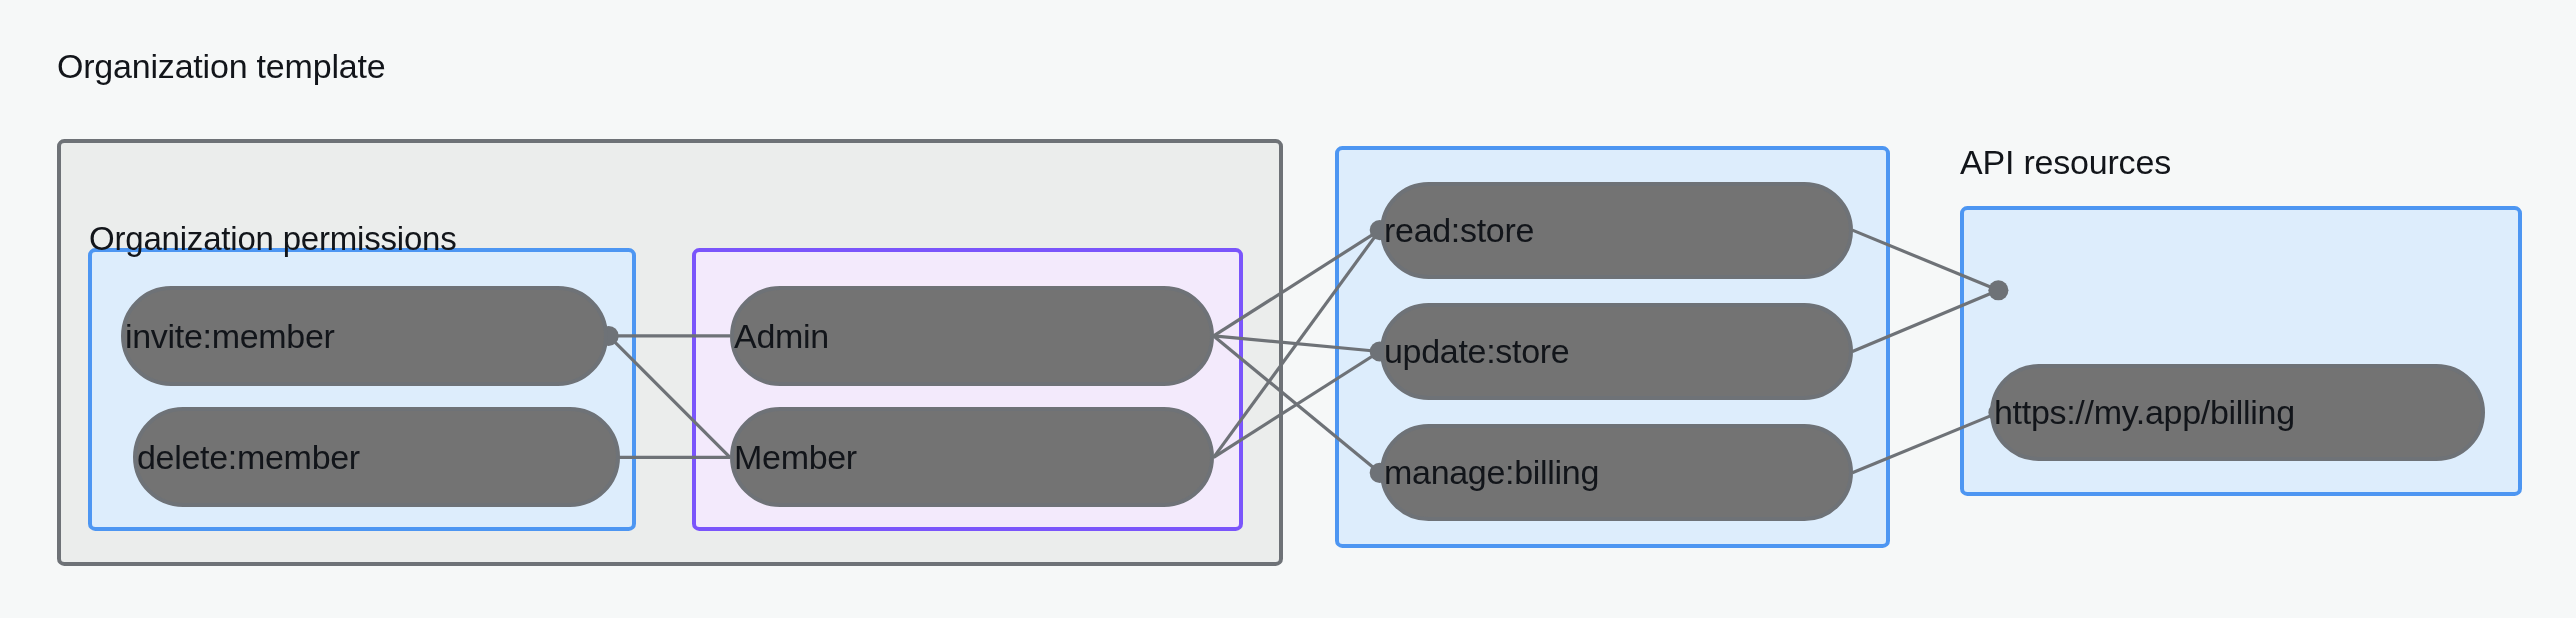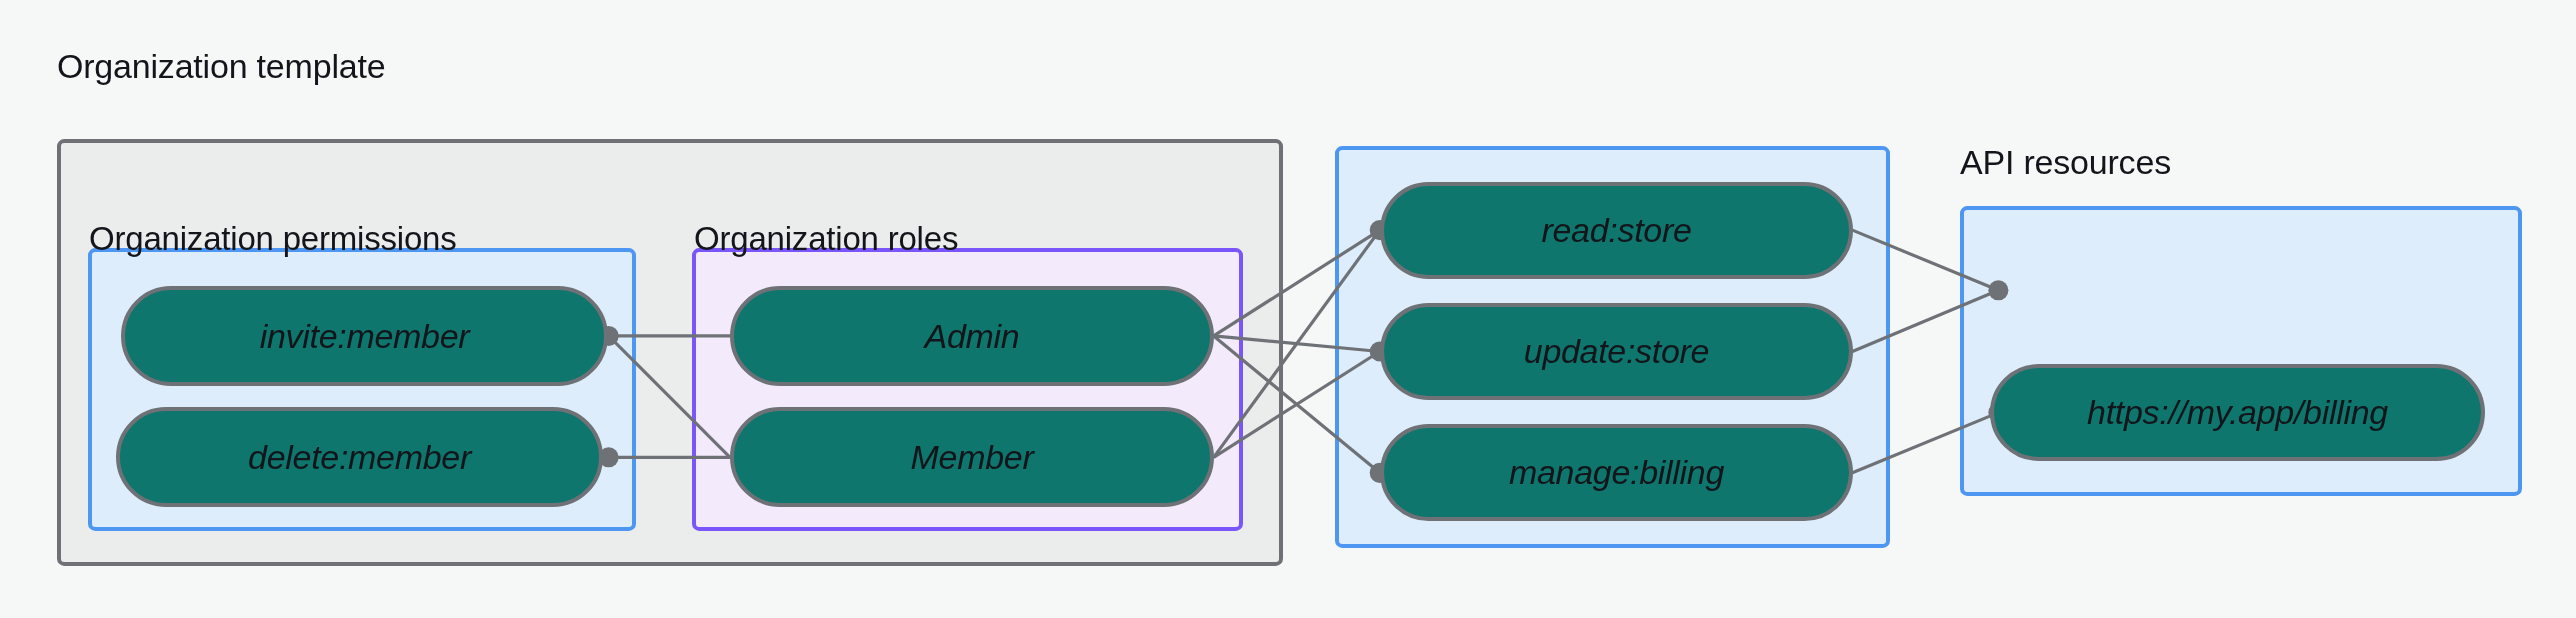--- a/index.html
+++ b/index.html
@@ -59,28 +59,26 @@
     background: #ddedfc;
     border: 4.6px solid #4d96f2;
   }
   .box-purple {
     background: #f3eafc;
     border: 4.6px solid #7a55fb;
   }
   .node {
     position: absolute;
     box-sizing: border-box;
-    background: #0f766e;
+    background: #737373;
     border: 4.6px solid #6e7277;
     border-radius: 55px;
     display: flex;
     align-items: center;
-    justify-content: center;
     z-index: 6;
-    font-style: italic;
   }
   .node-label {
     font-size: 34px;
     color: #12151a;
     letter-spacing: -0.3px;
     white-space: nowrap;
   }
 </style>
 </head>
 <body>
@@ -89,21 +87,20 @@
 
   <div class="group-title" style="left:57px; top:47px;">Organization template</div>
 
 
   <div class="group-title" style="left:1960px; top:96px;margin-top:47px;">API resources</div>
 
   <div class="container-box box-outer" style="left:57px; top:139px; width:1226px; height:427px;"></div>
 
   <div class="sub-title" style="left:89px; top:178px;">Organization permissions</div>
 
-  <div class="sub-title" style="left:694px; top:178px;">Organization roles</div>
 
   <div class="container-box box-blue" style="left:88px; top:248px; width:548px; height:283px;"></div>
 
   <div class="container-box box-purple" style="left:692px; top:248px; width:551px; height:283px;"></div>
 
   <div class="container-box box-blue" style="left:1335px; top:146px; width:555px; height:402px;"></div>
 
   <div class="container-box box-blue" style="left:1960px; top:206px; width:562px; height:290px;"></div>
 
   <svg id="edge-layer" viewBox="0 0 2823 678">
@@ -135,21 +132,21 @@
       <circle cx="1512" cy="518" r="11"></circle>
       <circle cx="2190" cy="318" r="11"></circle>
       <circle cx="2190" cy="452" r="11"></circle>
     </g>
   </svg>
 
   <div class="node" style="left:121px; top:286px; width:487px; height:100px;">
     <span class="node-label">invite:member</span>
   </div>
 
-  <div class="node" style="left:116px; top:407px; width:487px; height:100px;">
+  <div class="node" style="left:133px; top:407px; width:487px; height:100px;">
     <span class="node-label">delete:member</span>
   </div>
 
   <div class="node" style="left:730px; top:286px; width:484px; height:100px;">
     <span class="node-label">Admin</span>
   </div>
 
   <div class="node" style="left:730px; top:407px; width:484px; height:100px;">
     <span class="node-label">Member</span>
   </div>

